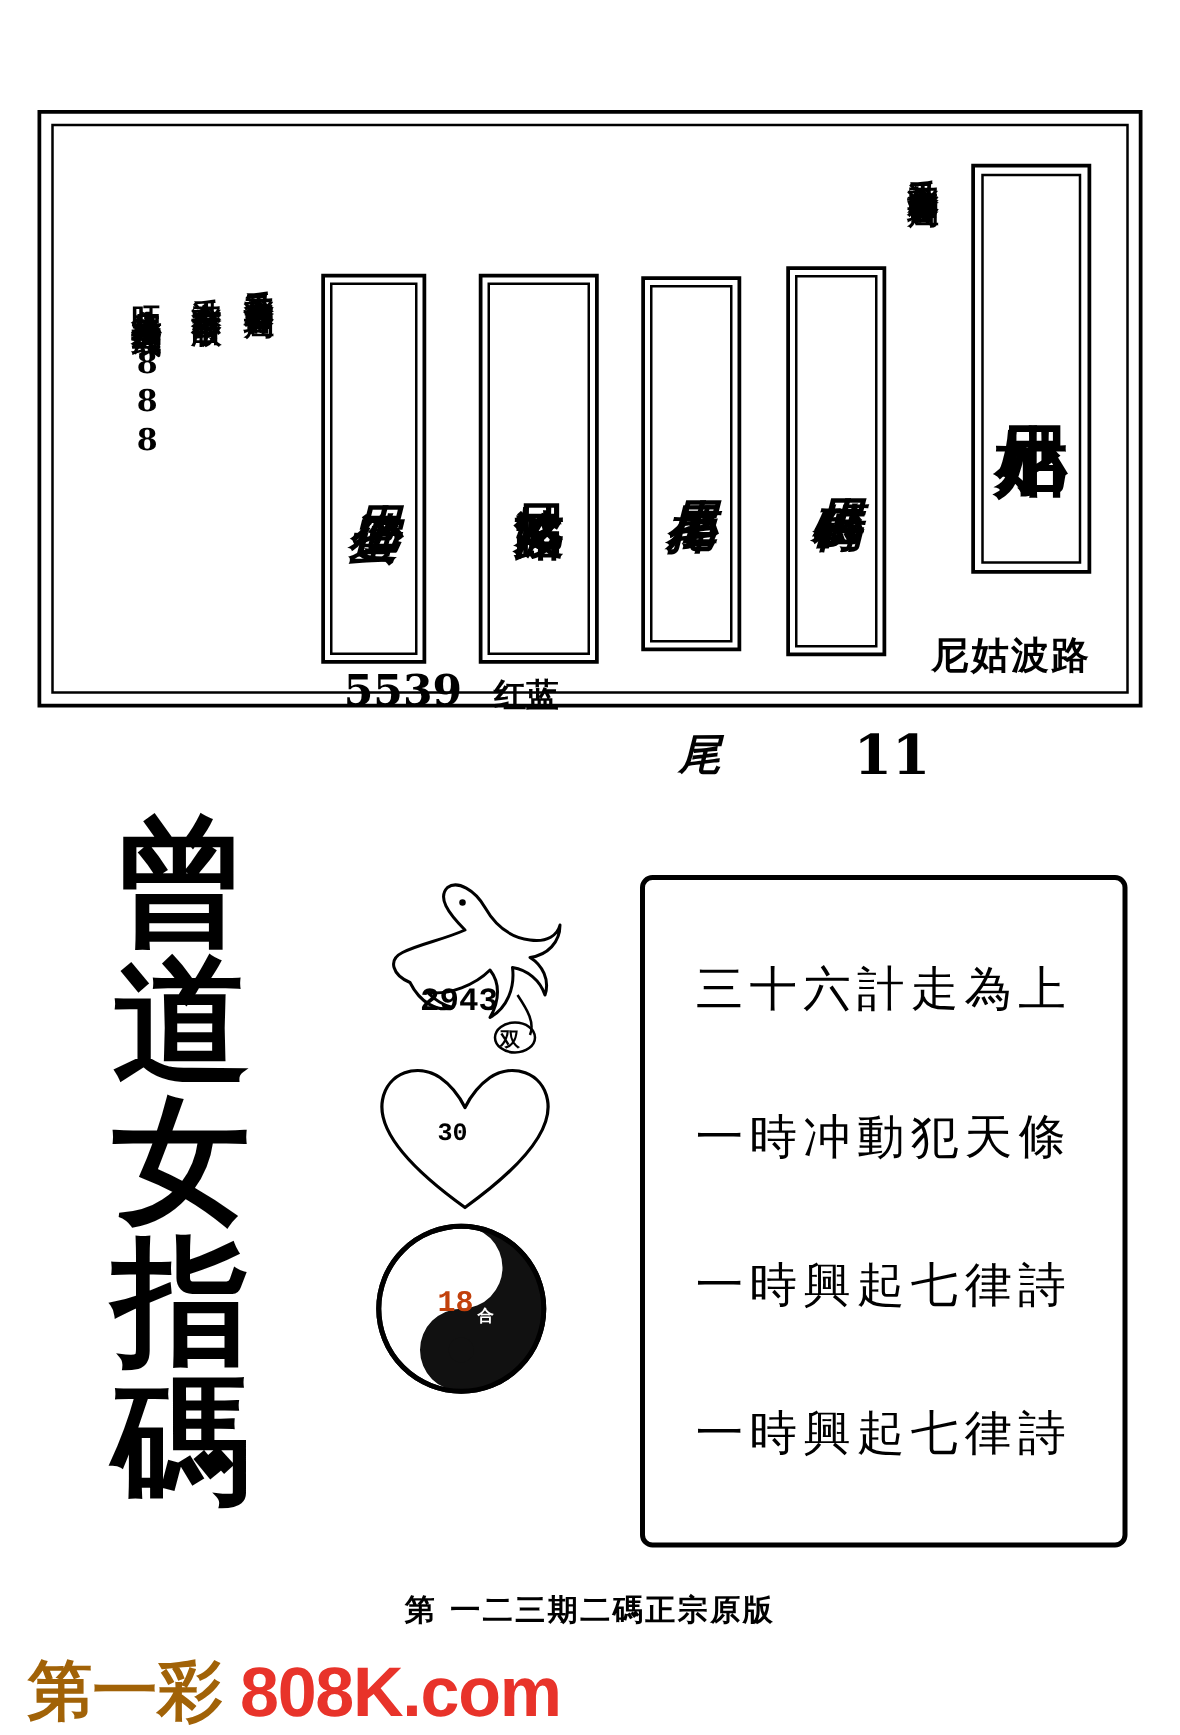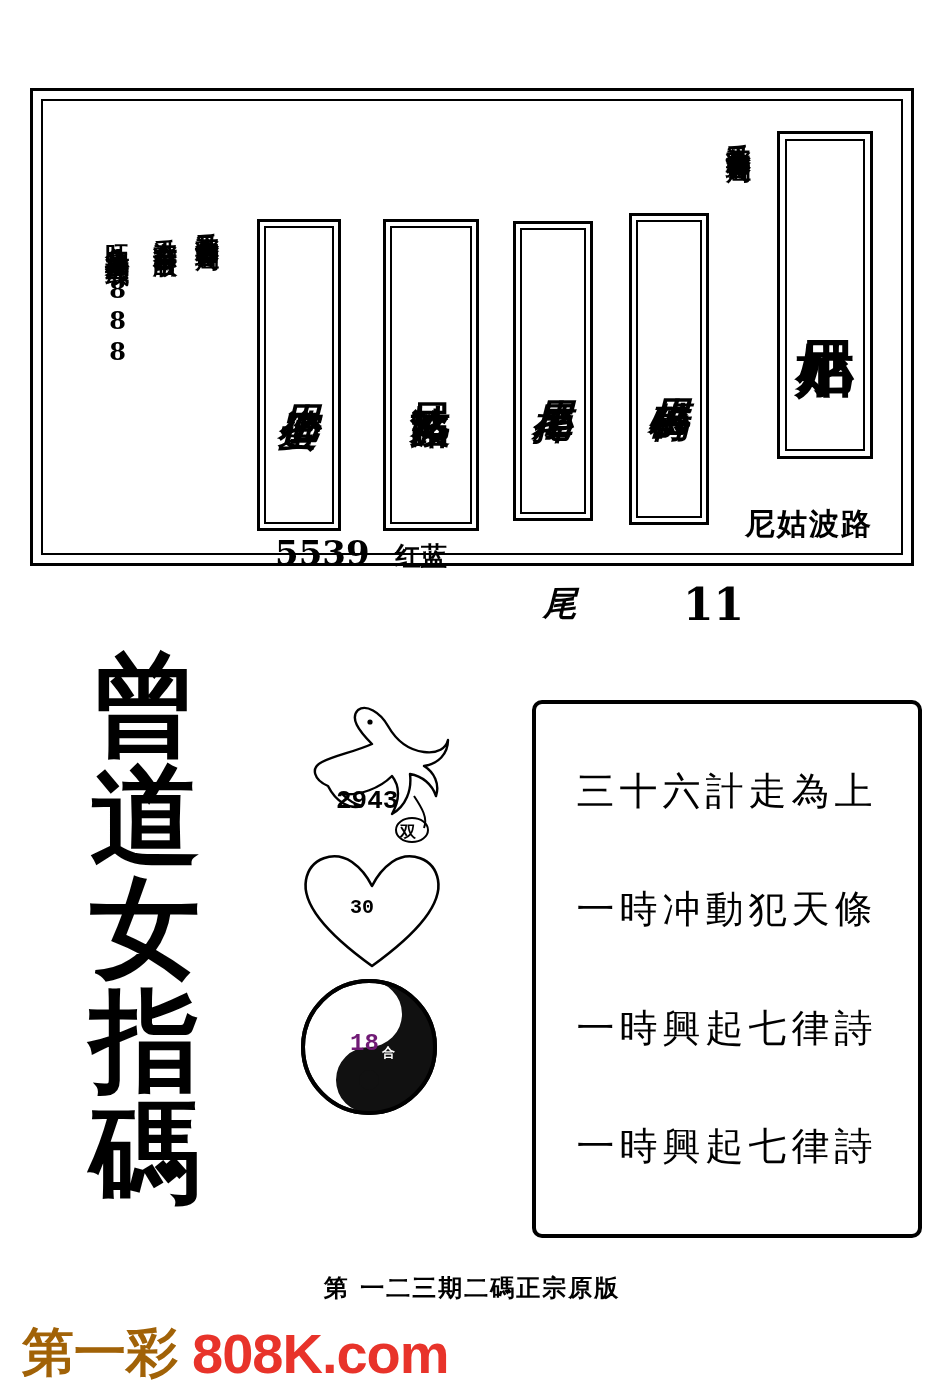--- a/index.html
+++ b/index.html
@@ -160,39 +160,38 @@
     height: 430px;
   }
   .icon-num {
     position: absolute;
     font-weight: bold;
     font-family: Liberation Mono, monospace;
   }
   #num-dove { left: 48px; top: 86px; font-size: 26px; }
   #lbl-shuang { left: 112px; top: 122px; font-size: 16px; font-weight: bold; }
   #num-heart { left: 62px; top: 196px; font-size: 20px; }
-  #num-yin { left: 62px; top: 330px; font-size: 24px; color: #701a75; }
+  #num-yin { left: 62px; top: 330px; font-size: 24px; color: #c2410c; }
   #lbl-he { left: 94px; top: 344px; font-size: 13px; color:#fff; }
 
   
   .poem-box {
     position: absolute;
     left: 512px;
     top: 700px;
     width: 390px;
     height: 538px;
     border: 4px solid #000;
     border-radius: 10px;
     box-sizing: border-box;
     padding: 28px 10px;
     display: flex;
     flex-direction: column;
     justify-content: space-around;
     align-items: center;
-    margin-left: 20px;
   }
   .poem-line {
     font-size: 38px;
     letter-spacing: 5px;
     white-space: nowrap;
     font-family: "DejaVu Serif", serif;
   }
 
   .issue-note {
     position: absolute;

